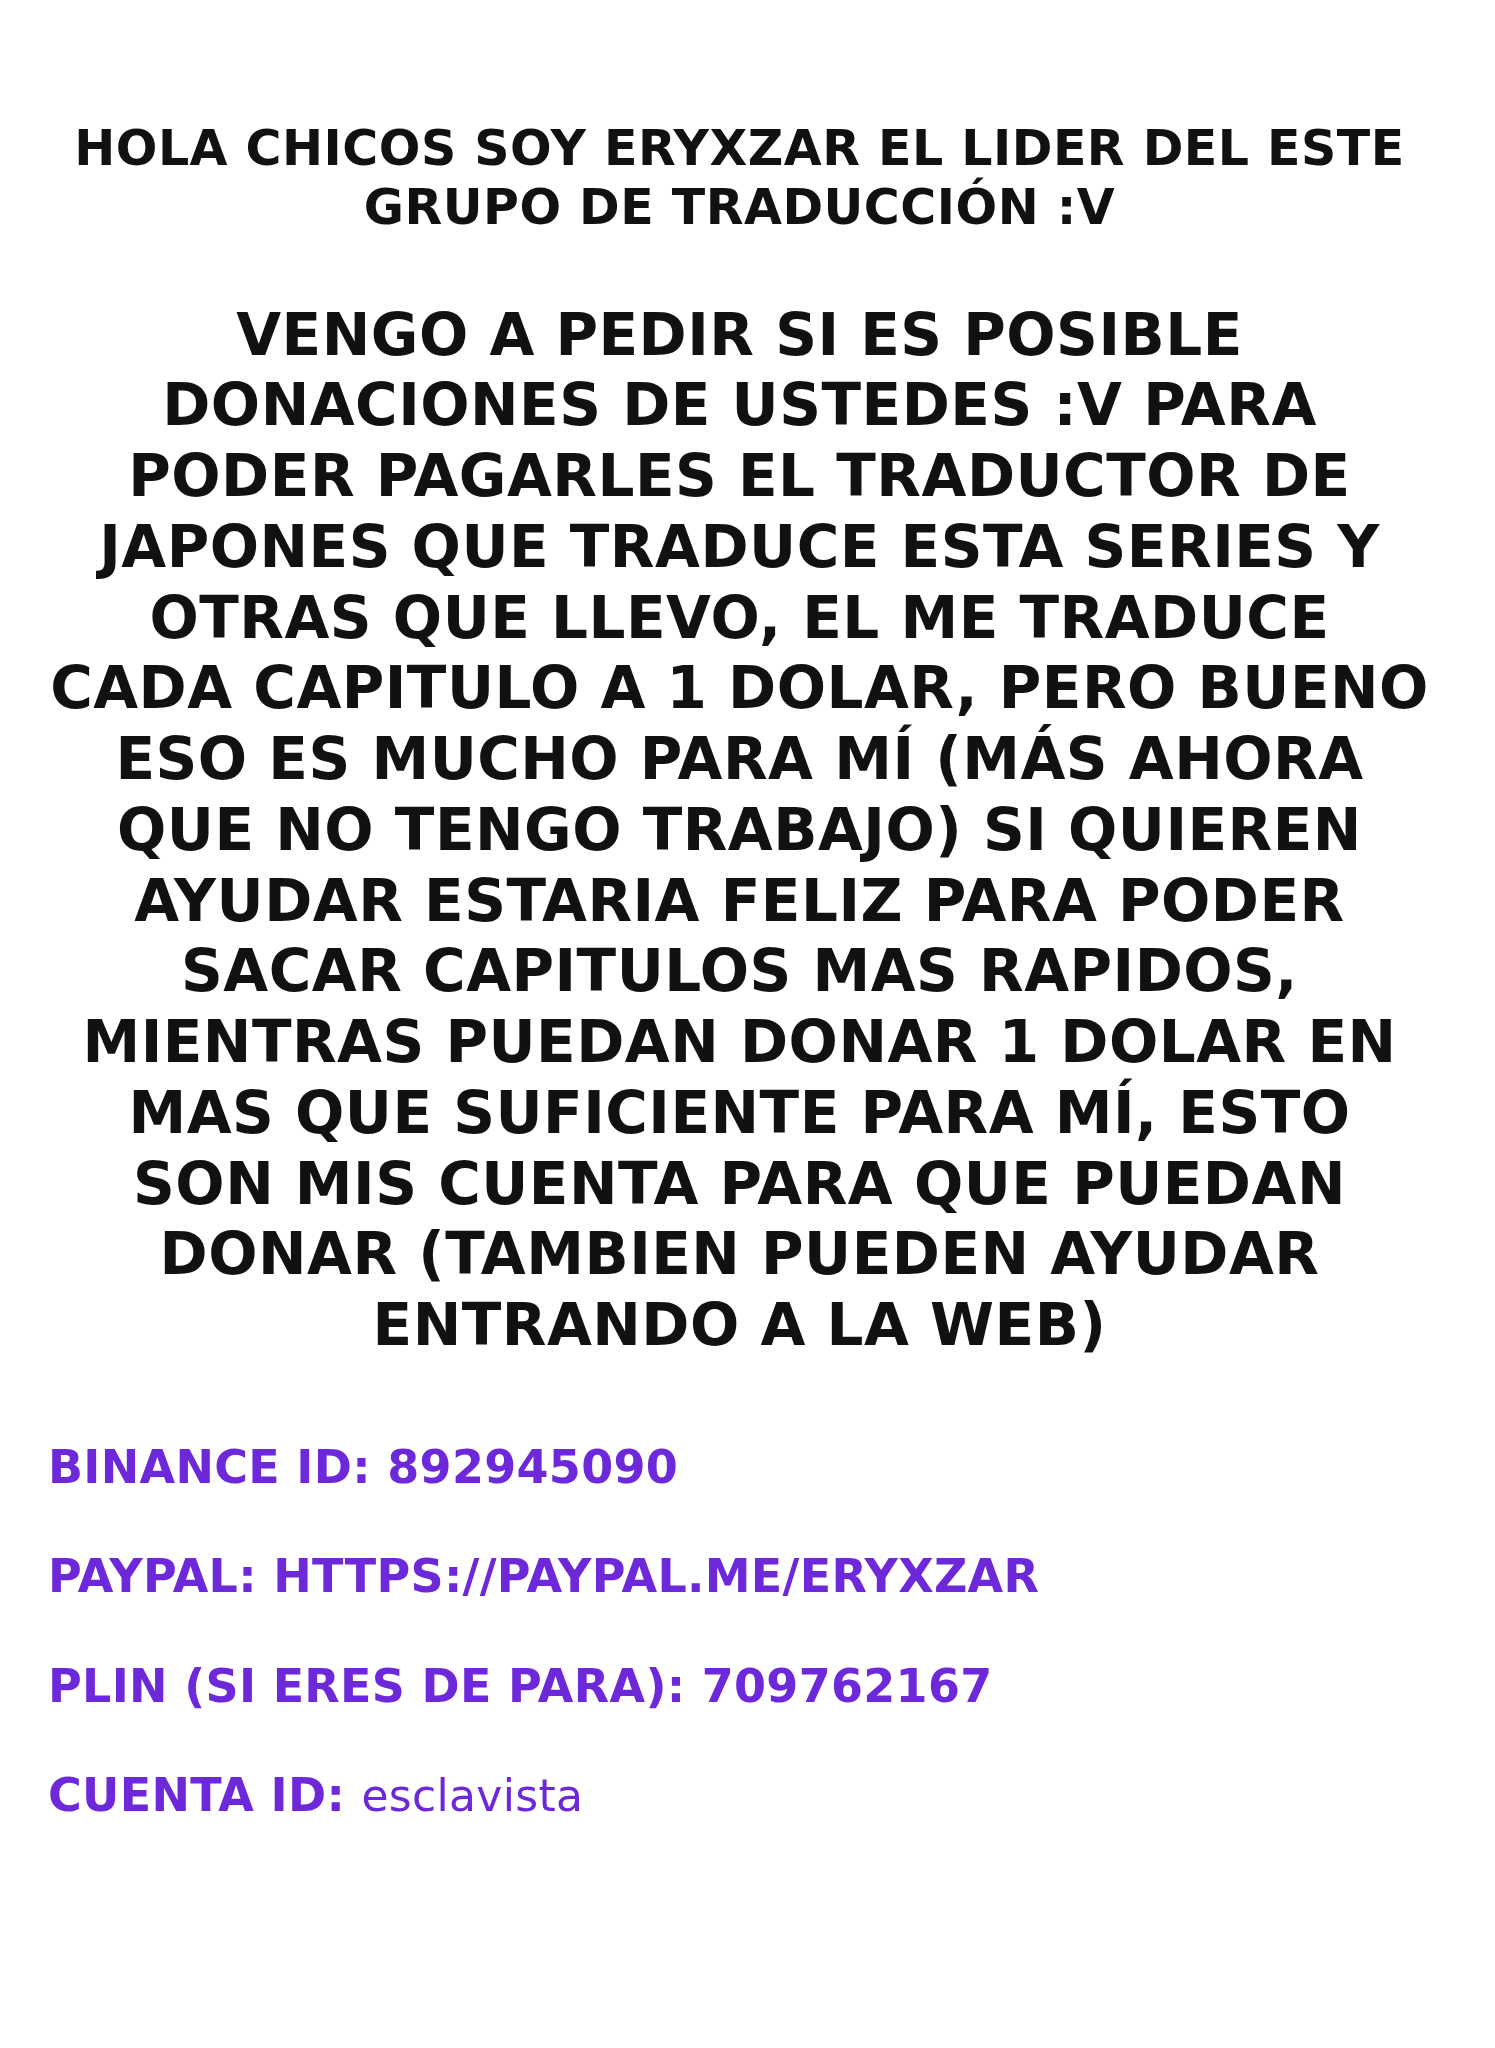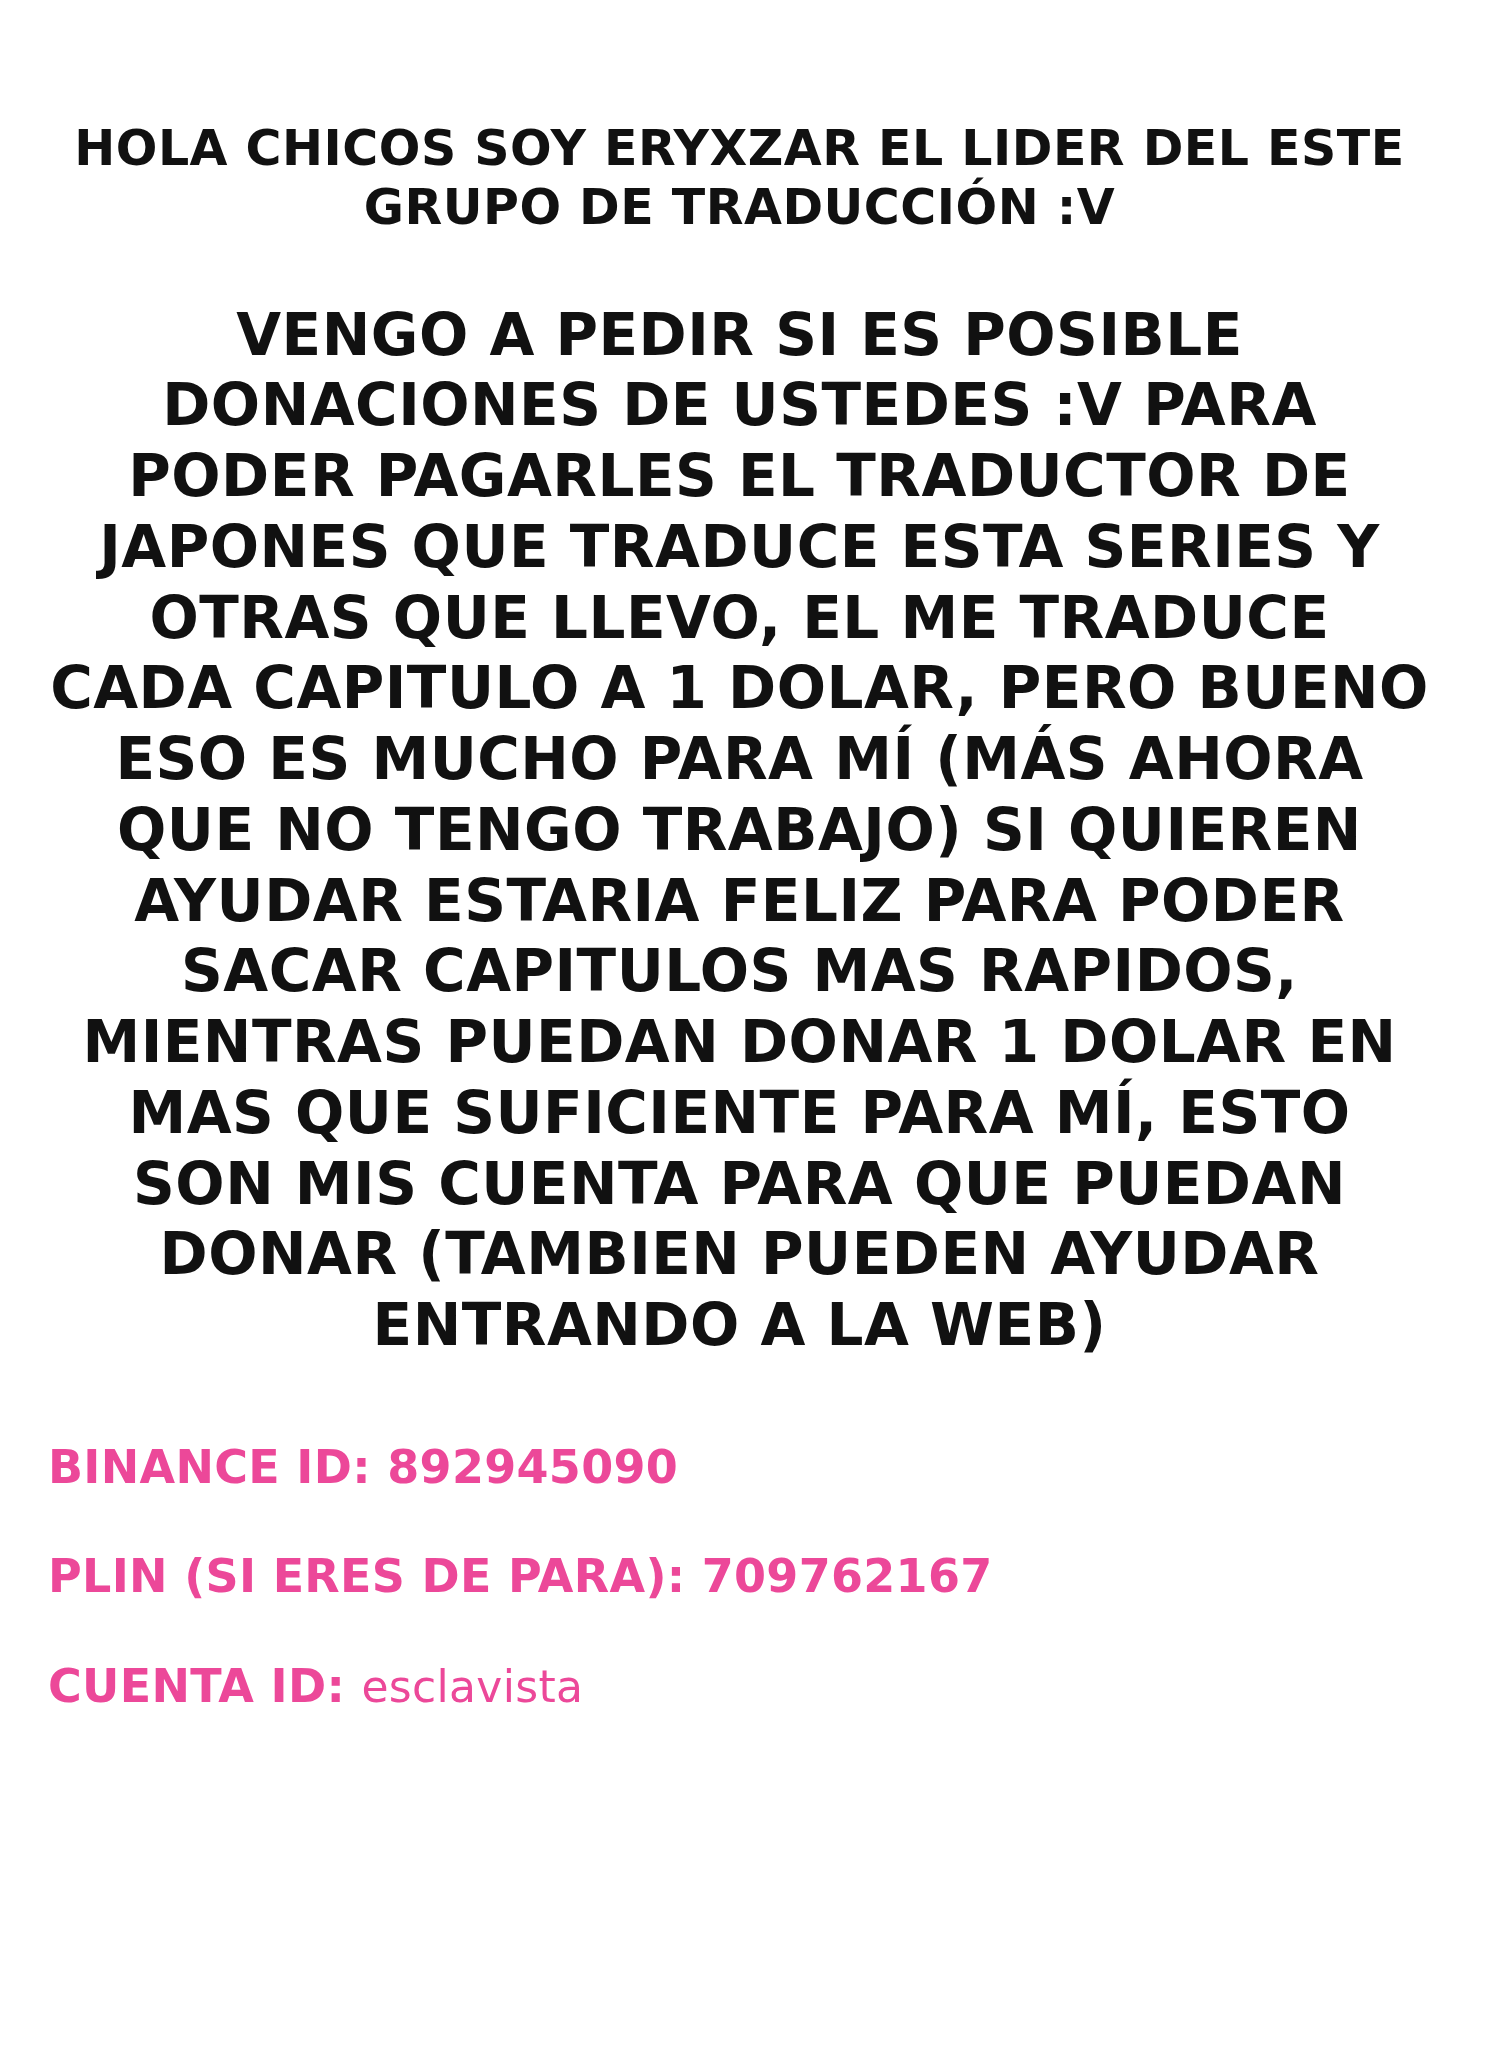--- a/index.html
+++ b/index.html
@@ -46,21 +46,21 @@
   .contacts {
     margin-top: 78px;
     text-align: left;
   }
   .contact-line {
     font-size: 46px;
     line-height: 1.25;
     font-weight: 600;
     margin: 16px 0 52px 0;
     letter-spacing: 0.3px;
-    color: #ec4899;
+    color: #6d28d9;
   }
   .contact-line .label {
     font-weight: 700;
   }
   .contact-line .value {
     font-weight: 600;
   }
   .contact-line.airtm .value {
     font-weight: 400;
     font-size: 44px;
@@ -76,20 +76,24 @@
     <p class="para second">VENGO A PEDIR SI ES POSIBLE DONACIONES DE USTEDES :V PARA PODER PAGARLES EL TRADUCTOR DE JAPONES QUE TRADUCE ESTA SERIES Y OTRAS QUE LLEVO, EL ME TRADUCE CADA CAPITULO A 1 DOLAR, PERO BUENO ESO ES MUCHO PARA MÍ (MÁS AHORA QUE NO TENGO TRABAJO) SI QUIEREN AYUDAR ESTARIA FELIZ PARA PODER SACAR CAPITULOS MAS RAPIDOS, MIENTRAS PUEDAN DONAR 1 DOLAR EN MAS QUE SUFICIENTE PARA MÍ, ESTO SON MIS CUENTA PARA QUE PUEDAN DONAR (TAMBIEN PUEDEN AYUDAR ENTRANDO A LA WEB)</p>
   </div>
 
   <div class="contacts">
 
     <p class="contact-line binance">
       <span class="label">BINANCE ID:</span>
       <span class="value">892945090</span>
     </p>
 
+    <p class="contact-line paypal">
+      <span class="label">PAYPAL:</span>
+      <span class="value">HTTPS://PAYPAL.ME/ERYXZAR</span>
+    </p>
 
     <p class="contact-line plin">
       <span class="label">PLIN (SI ERES DE PARA):</span>
       <span class="value">709762167</span>
     </p>
 
     <p class="contact-line airtm">
       <span class="label">CUENTA ID:</span>
       <span class="value">esclavista</span>
     </p>

